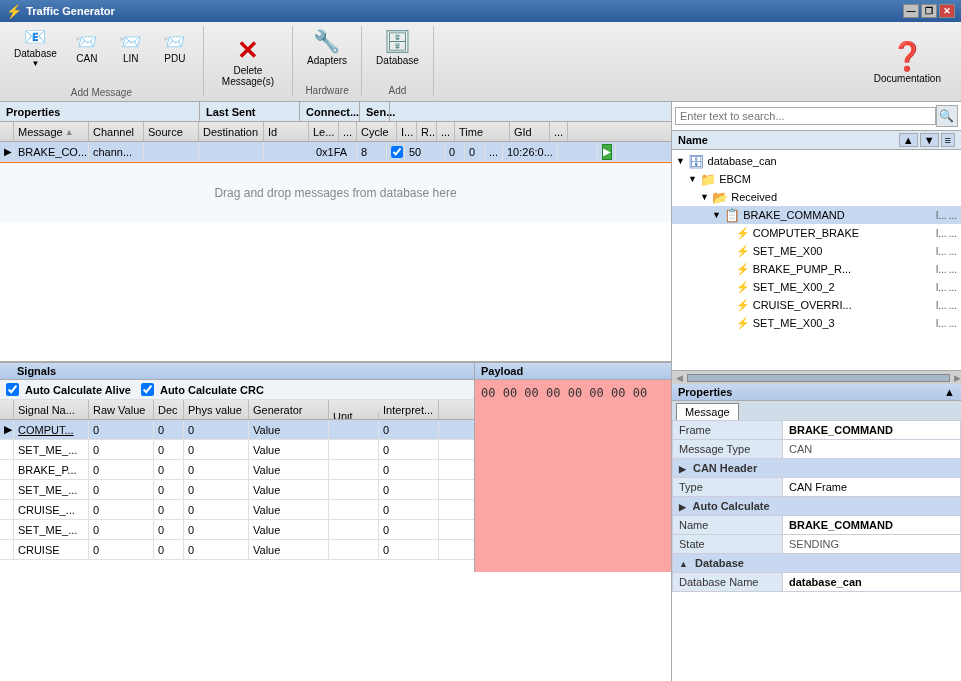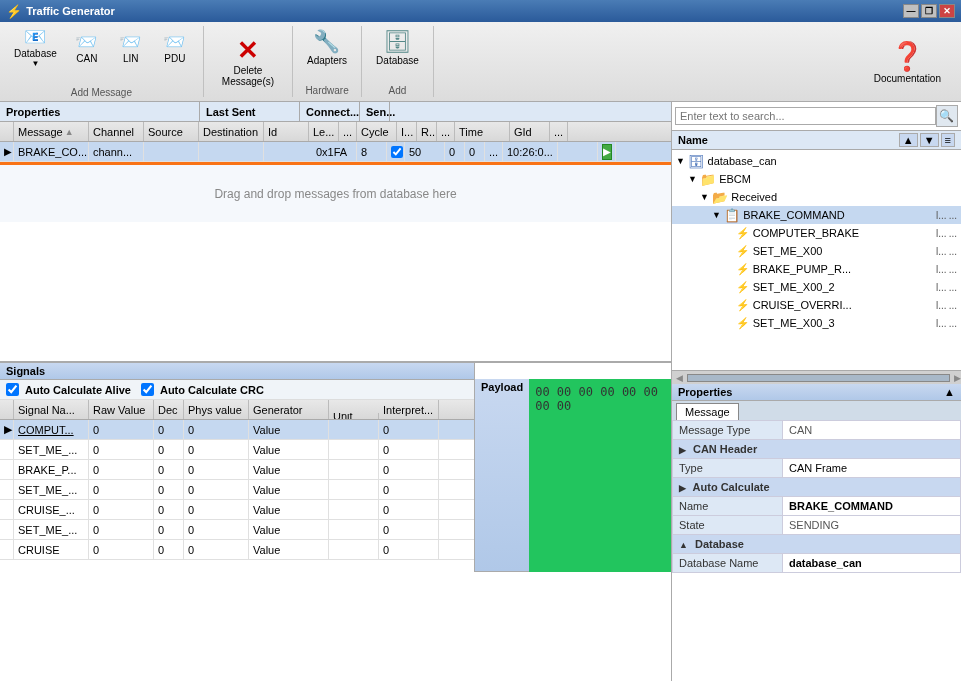--- a/index.html
+++ b/index.html
@@ -146,61 +146,60 @@
     .row-arrow { width: 14px; flex-shrink: 0; font-size: 10px; }
     
     .drag-drop-area {
       flex: 1;
       display: flex;
       align-items: center;
       justify-content: center;
       color: #888;
       font-size: 12px;
       background: #f5f8fc;
-      border-top: 3px solid #f97316;
+      border-top: 1px solid #f97316;
       min-height: 60px;
     }
 
     
     .bottom-panels {
       display: flex;
       border-top: 1px solid #aaa;
       height: 210px;
     }
 
     .signals-panel {
       width: 475px;
       border-right: 1px solid #aaa;
       display: flex;
       flex-direction: column;
       background: white;
     }
     .signals-header {
       background: linear-gradient(to bottom, #c8d8f0, #b0c8e8);
       border-bottom: 1px solid #aaa;
-      padding: 2px 6px;
+      padding: 2px 17px;
       font-weight: bold;
     }
     .signals-toolbar {
       display: flex;
       align-items: center;
       padding: 3px 6px;
       gap: 10px;
       border-bottom: 1px solid #ddd;
       background: #f0f4f8;
     }
     .checkbox-label { display: flex; align-items: center; gap: 3px; font-size: 11px; font-weight: bold; }
     .signals-table { flex: 1; overflow-y: auto; }
 
     .payload-panel {
       flex: 1;
       display: flex;
-      flex-direction: row;
-      background: #22c55e;
-      margin-top: 16px;
+      flex-direction: column;
+      background: #fca5a5;
     }
     .payload-header {
       background: linear-gradient(to bottom, #c8d8f0, #b0c8e8);
       border-bottom: 1px solid #aaa;
       padding: 2px 6px;
       font-weight: bold;
     }
     .payload-content {
       padding: 6px;
       font-family: monospace;
@@ -666,20 +665,24 @@
     </div>
 
     <div style="display:flex;background:#d0dce8;padding:2px 4px 0 4px;">
       <div class="tab-btn active">Message</div>
     </div>
 
     <div style="background:white;overflow-y:auto;flex:1;">
       <table class="props-table">
         <tbody>
           <tr>
+            <td>Frame</td>
+            <td style="font-weight:bold;">BRAKE_COMMAND</td>
+          </tr>
+          <tr>
             <td>Message Type</td>
             <td style="font-weight:normal;color:#555;">CAN</td>
           </tr>
           <tr class="props-section-row">
             <td colspan="2" style="background:#c8d8f0;">
               <span style="font-size:9px;margin-right:4px;">▶</span>
               CAN Header
             </td>
           </tr>
           <tr>

